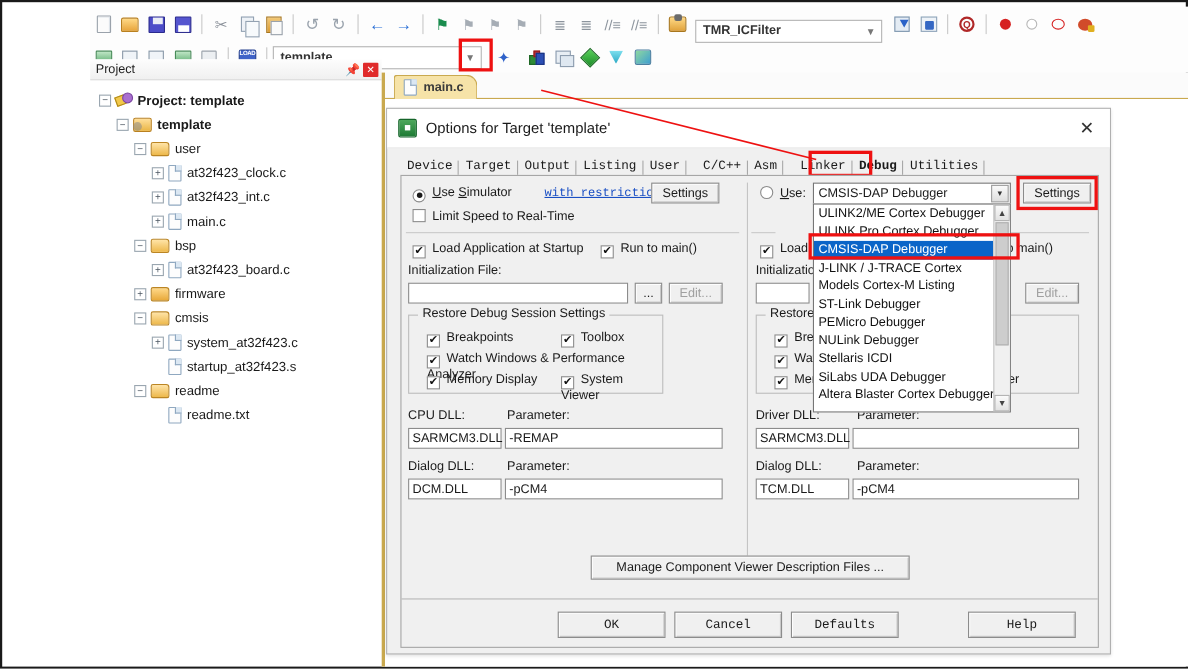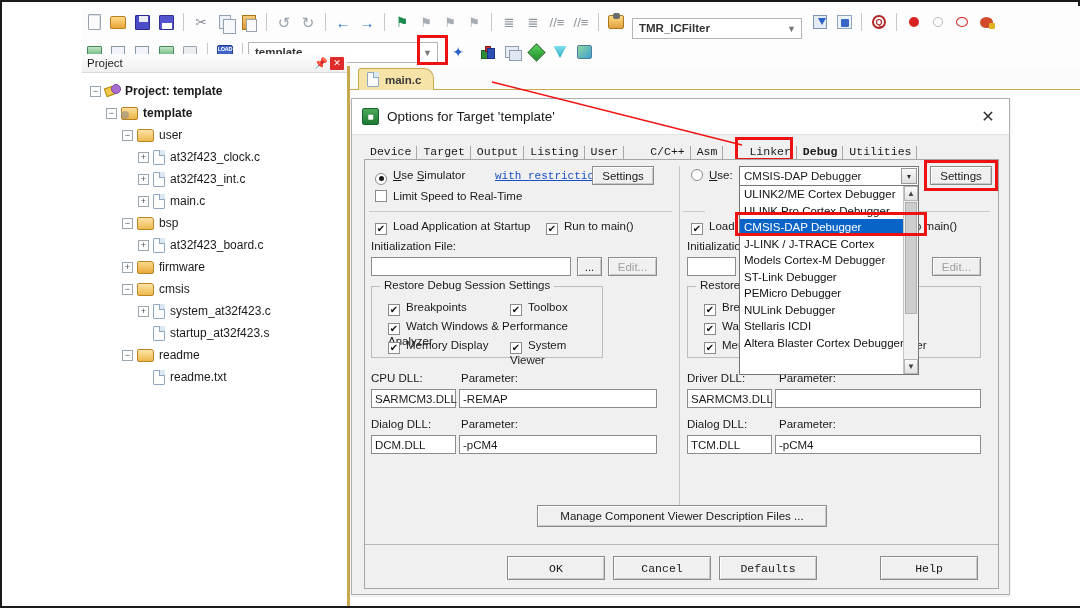--- a/index.html
+++ b/index.html
@@ -124,21 +124,21 @@
               border-radius:2px;color:#fff;font-size:10px;display:flex;align-items:center;justify-content:center;
               font-weight:bold;margin-right:8px; }
   .dlg-title-text { font-size:13.5px; color:#1a1a1a; flex:1; }
   .dlg-close { width:42px;height:35px;display:flex;align-items:center;justify-content:center;
                font-size:16px;color:#333; }
 
   .tabs-row { position:absolute; left:12px; top:40px; height:21px; display:flex; align-items:flex-end; }
   .dtab { font-family:"Liberation Mono", monospace; font-size:11.5px; color:#1a1a1a;
           padding:1px 6px 2px 6px; position:relative; white-space:nowrap; }
   .dtab .sep { position:absolute; right:0; top:2px; bottom:1px; width:1px; background:#a8a8a8; }
-  .dtab.gapL { margin-left:20px; }
+  .dtab.gapL { margin-left:9px; }
   .dtab.active { font-weight:bold; }
   .tab-red { position:absolute; border:3px solid #ee1111; }
 
   .dlg-body { position:absolute; left:12px; top:60px; width:635px; height:430px;
               background:#f0f0f0; border:1px solid #a6a6a6; }
   .panel { position:absolute; top:0; width:311px; height:100%; }
   .panel.left { left:0; }
   .panel.right { left:318px; }
   .vdiv { position:absolute; left:314px; top:6px; bottom:75px; width:1px; background:#c4c4c4; }
 
@@ -558,25 +558,26 @@
         <div class="row" style="left:96px; top:258px;">Parameter:</div>
         <div class="txtfield" style="position:absolute; left:4px; top:275px; width:85px; height:19px;">TCM.DLL</div>
         <div class="txtfield" style="position:absolute; left:92px; top:275px; width:206px; height:19px;">-pCM4</div>
 
         <div class="dd-list" style="left:56px; top:25px; width:180px; height:190px;">
           <div id="ddItems" style="position:absolute; left:0; top:0; right:15px;text-align:right;">
               <div class="dd-item">ULINK2/ME Cortex Debugger</div>
               <div class="dd-item">ULINK Pro Cortex Debugger</div>
               <div class="dd-item sel">CMSIS-DAP Debugger</div>
               <div class="dd-item">J-LINK / J-TRACE Cortex</div>
-              <div class="dd-item">Models Cortex-M Debugger</div>
+              <div class="dd-item">Models Cortex-M Listing</div>
               <div class="dd-item">ST-Link Debugger</div>
               <div class="dd-item">PEMicro Debugger</div>
               <div class="dd-item">NULink Debugger</div>
               <div class="dd-item">Stellaris ICDI</div>
+              <div class="dd-item">SiLabs UDA Debugger</div>
               <div class="dd-item">Altera Blaster Cortex Debugger</div>
             </div>
           <div class="dd-scroll">
             <div class="dd-arrow" style="margin:0;">▲</div>
             <div class="dd-thumb" style="top:16px; height:112px;"></div>
             <div class="dd-arrow" style="position:absolute; left:0; right:0; bottom:0;">▼</div>
           </div>
         </div>
         <div class="red-hl" style="left:52px; top:52px; width:192px; height:24px;"></div>
       </div>

